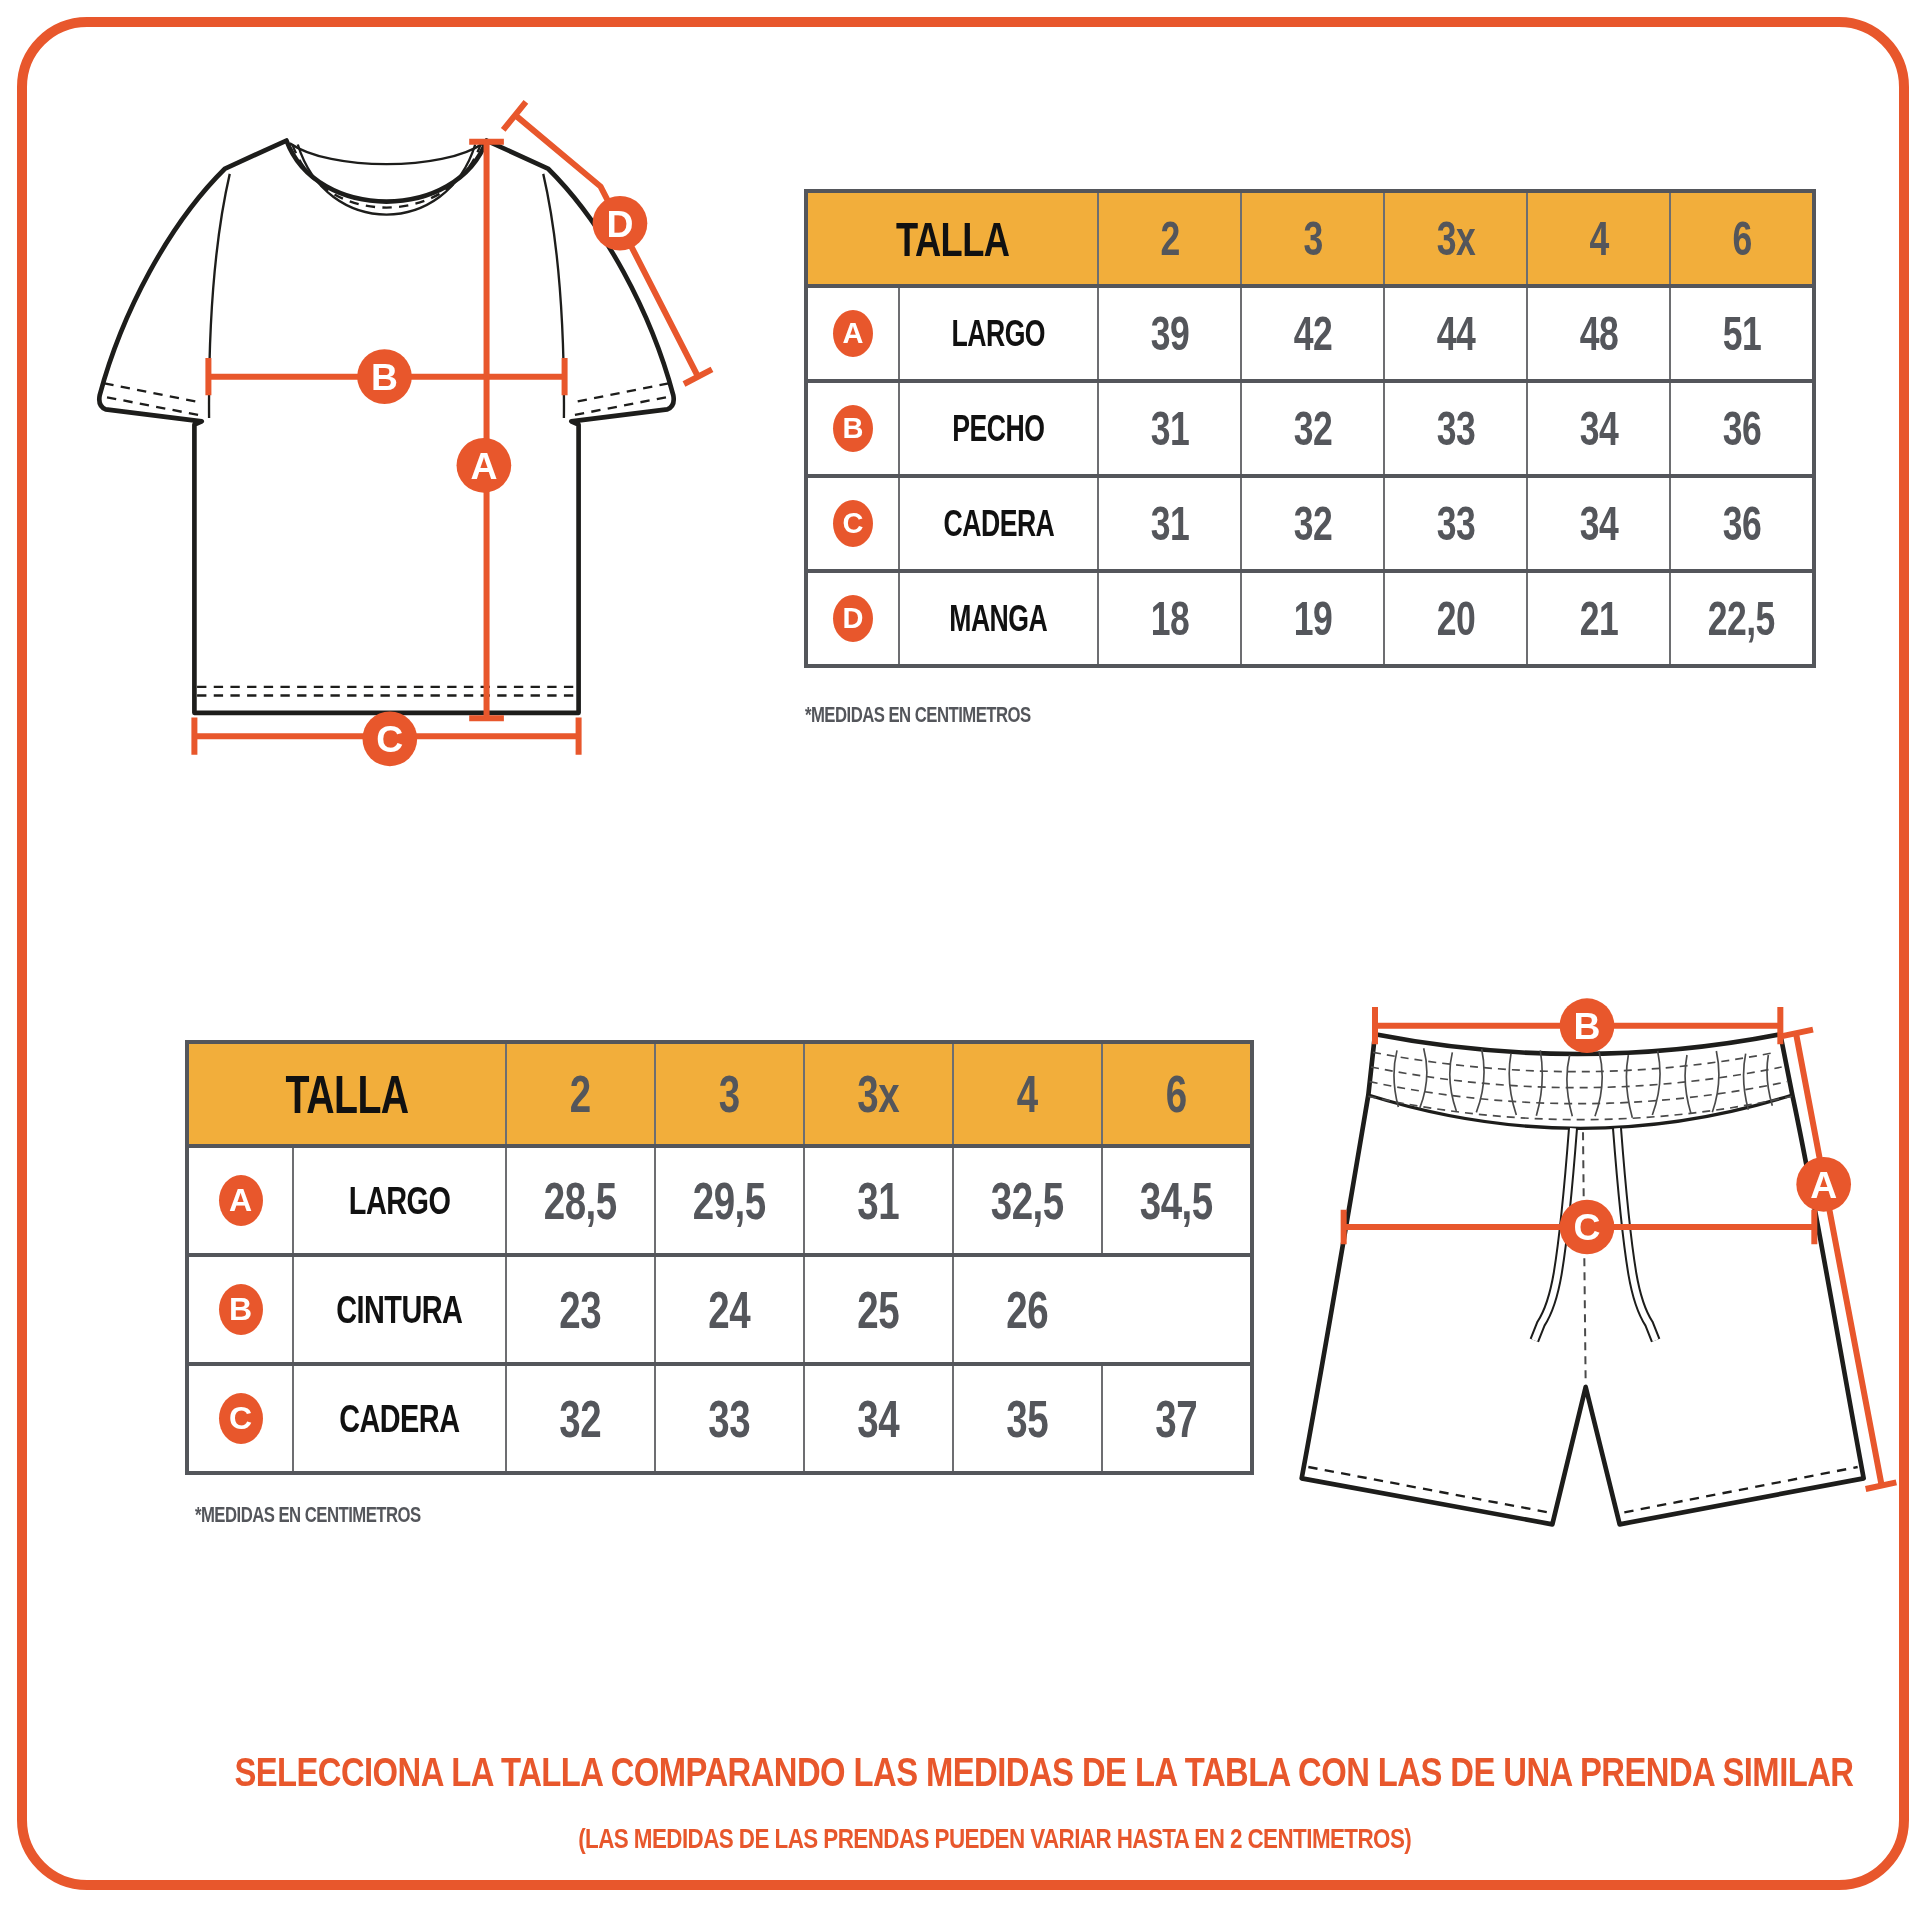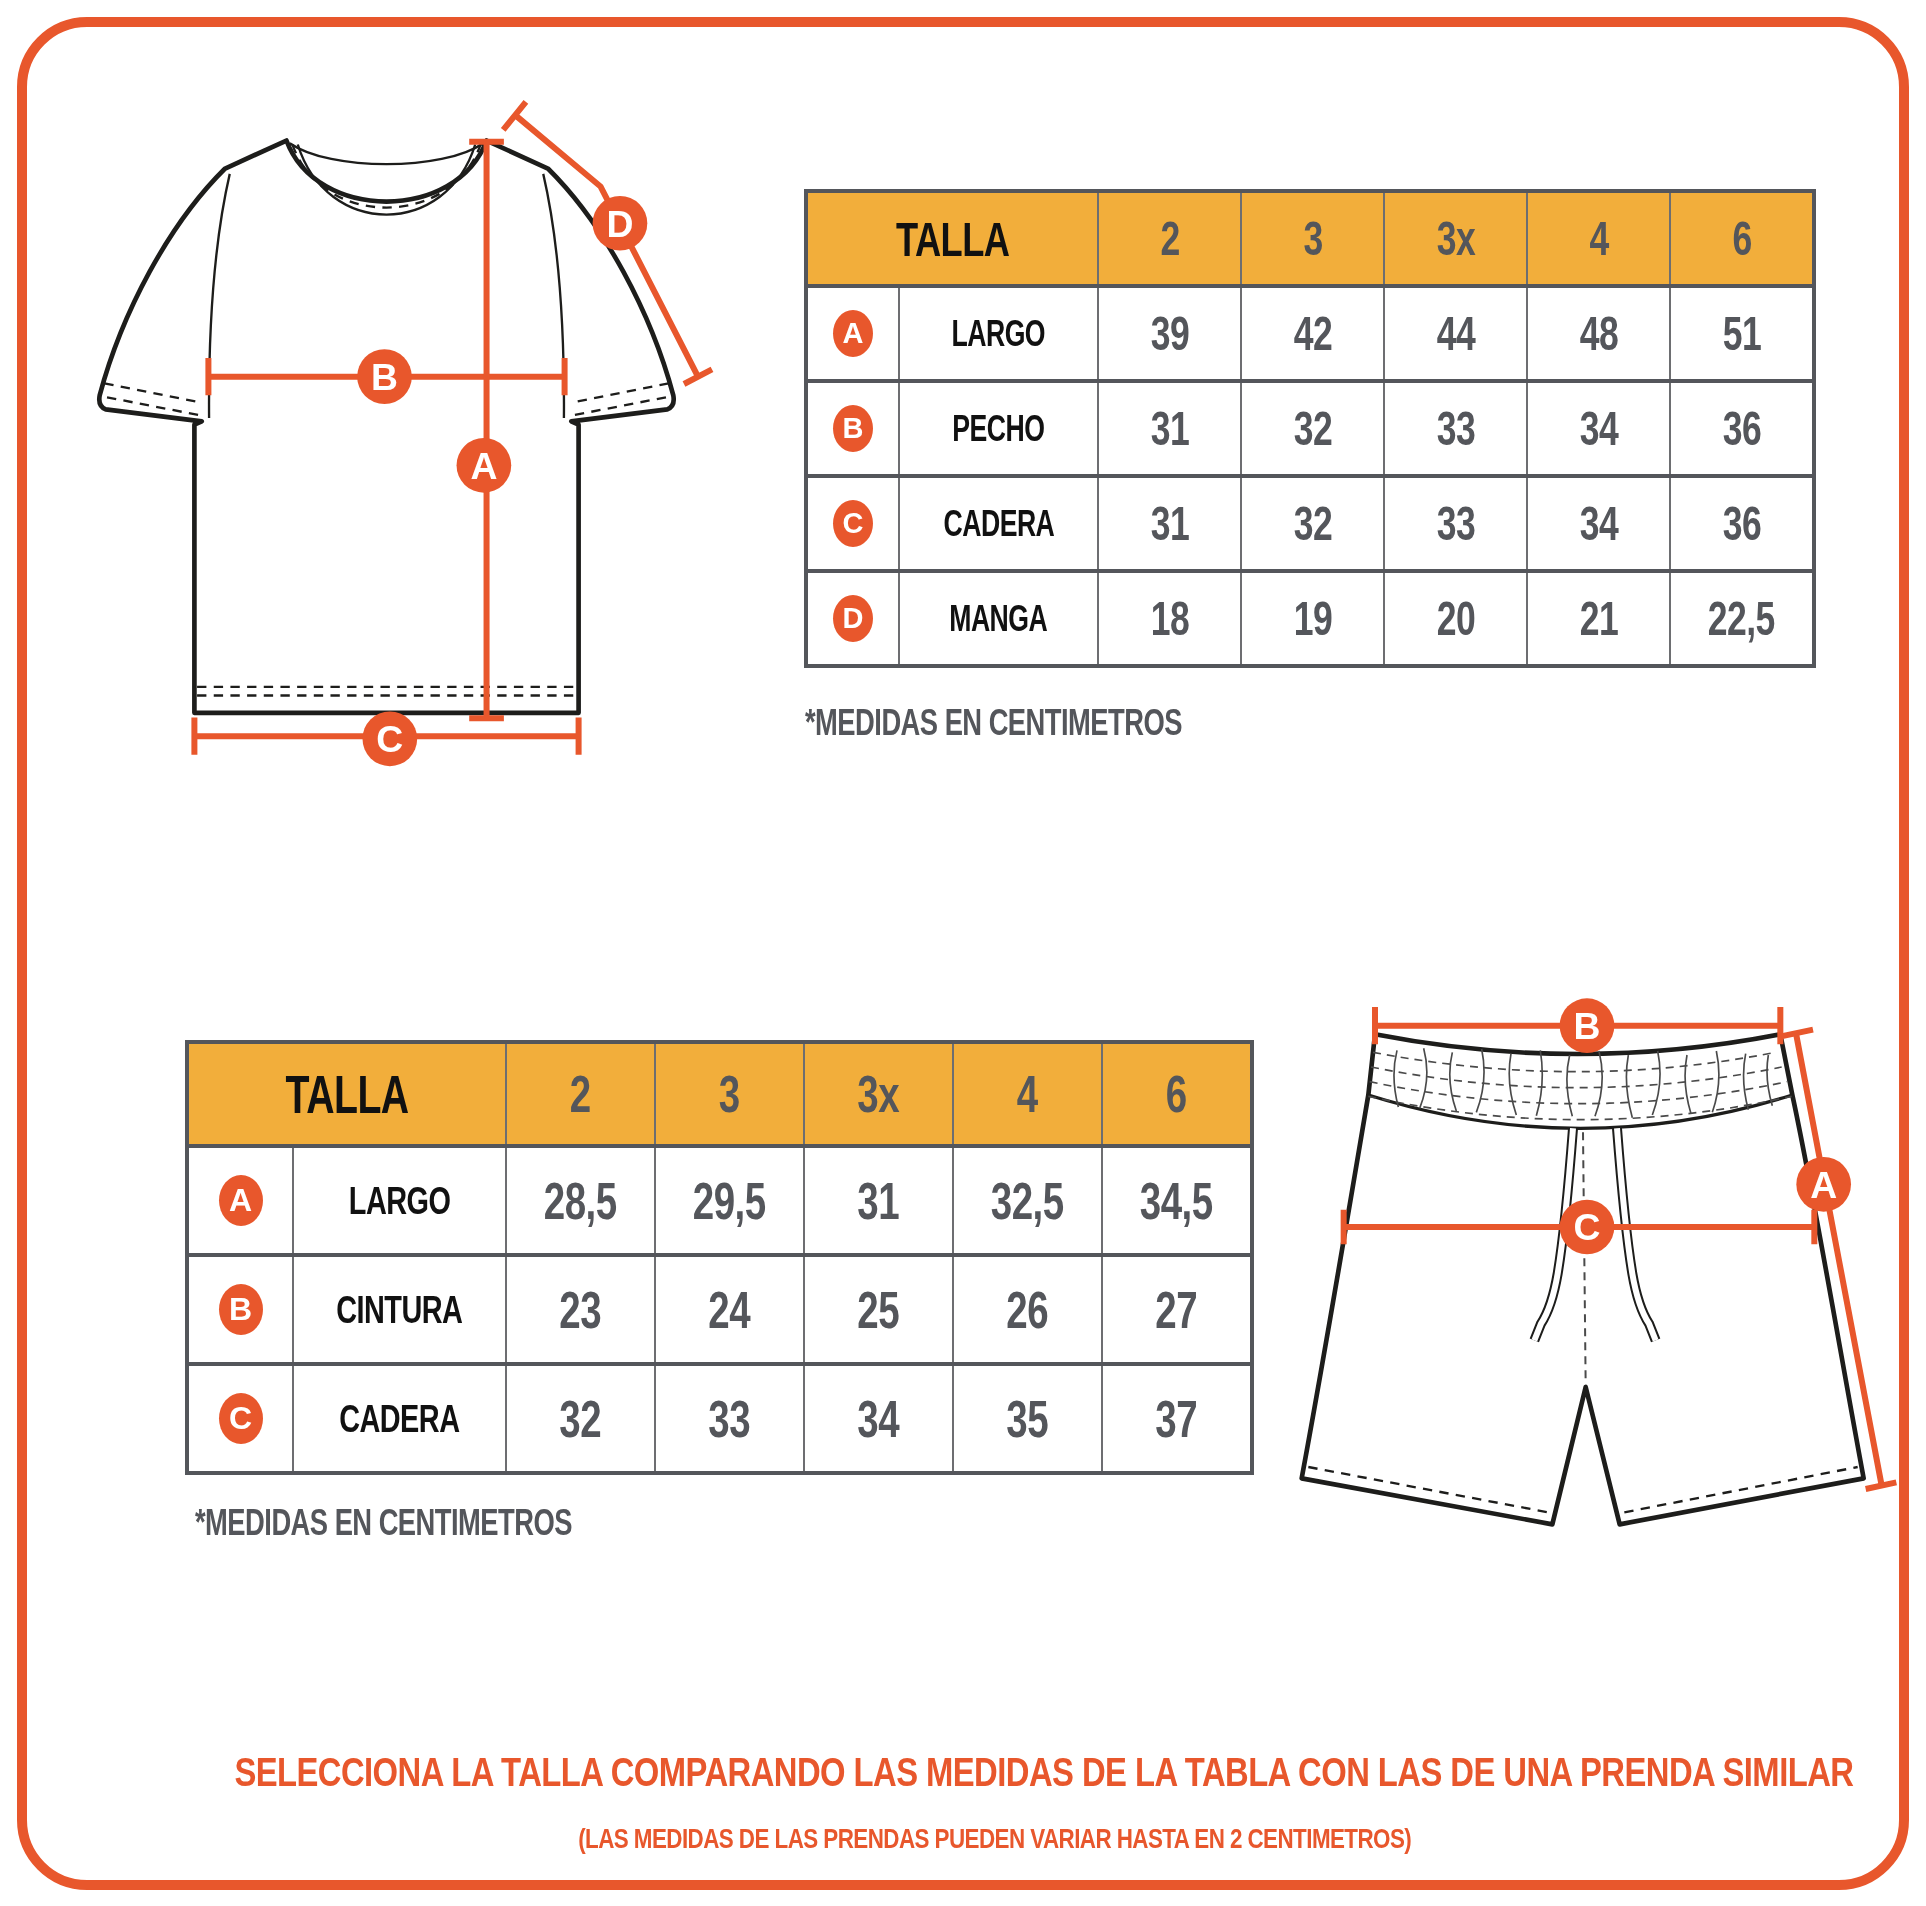--- a/index.html
+++ b/index.html
@@ -31,21 +31,21 @@
   .t-bot .v-talla{font-size:53px;}
   .t-bot .v-size{font-size:52px;}
   .t-bot .v-label{font-size:39px;}
   .t-bot .v-val{font-size:52px;}
 
   .badge{background:var(--orange);color:#fff;display:flex;align-items:center;justify-content:center;
          font-weight:bold;border-radius:50%;}
   .t-top .badge{width:40px;height:47px;font-size:29px;}
   .t-bot .badge{width:44px;height:51px;font-size:32px;}
 
-  .note{position:absolute;color:var(--dkgray);font-weight:bold;font-size:36px;}
+  .note{position:absolute;color:var(--dkgray);font-weight:bold;font-size:22px;}
   .note .cond{transform-origin:left center;transform:scaleX(.76);}
 
   .footer-line{position:absolute;left:0;width:100%;text-align:center;color:var(--orange);font-weight:bold;margin-left:32px;}
   .footer-1{top:1749px;font-size:41px;}
   .footer-2{top:1823px;font-size:28px;}
   .footer-line .cond{transform:scaleX(.8);transform-origin:center;}
 
   
   .diagram{position:absolute;}
   .outline{fill:#fff;stroke:var(--ink);stroke-width:7;stroke-linejoin:round;}
@@ -287,23 +287,20 @@
         </div>
         <div class="cell value">
           <span class="cond v-val tx-gray">24</span>
         </div>
         <div class="cell value">
           <span class="cond v-val tx-gray">25</span>
         </div>
         <div class="cell value">
           <span class="cond v-val tx-gray">26</span>
         </div>
-        <div class="cell value">
-          <span class="cond v-val tx-gray">27</span>
-        </div>
       </div>
       <div class="tr">
         <div class="cell letter">
           <div class="badge">C</div>
         </div>
         <div class="cell label">
           <span class="cond v-label tx-black">CADERA</span>
         </div>
         <div class="cell value">
           <span class="cond v-val tx-gray">32</span>

